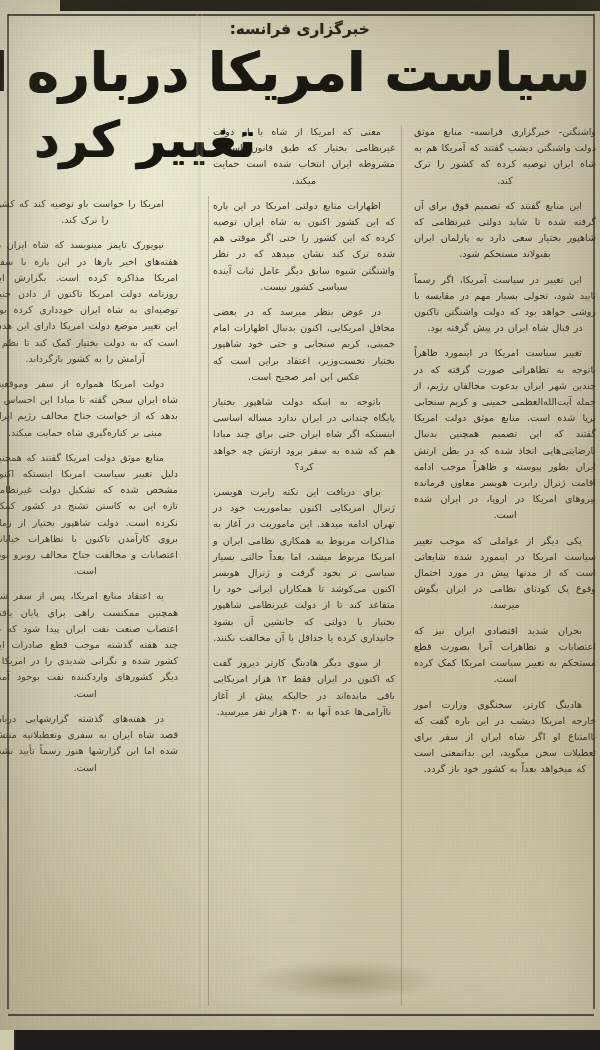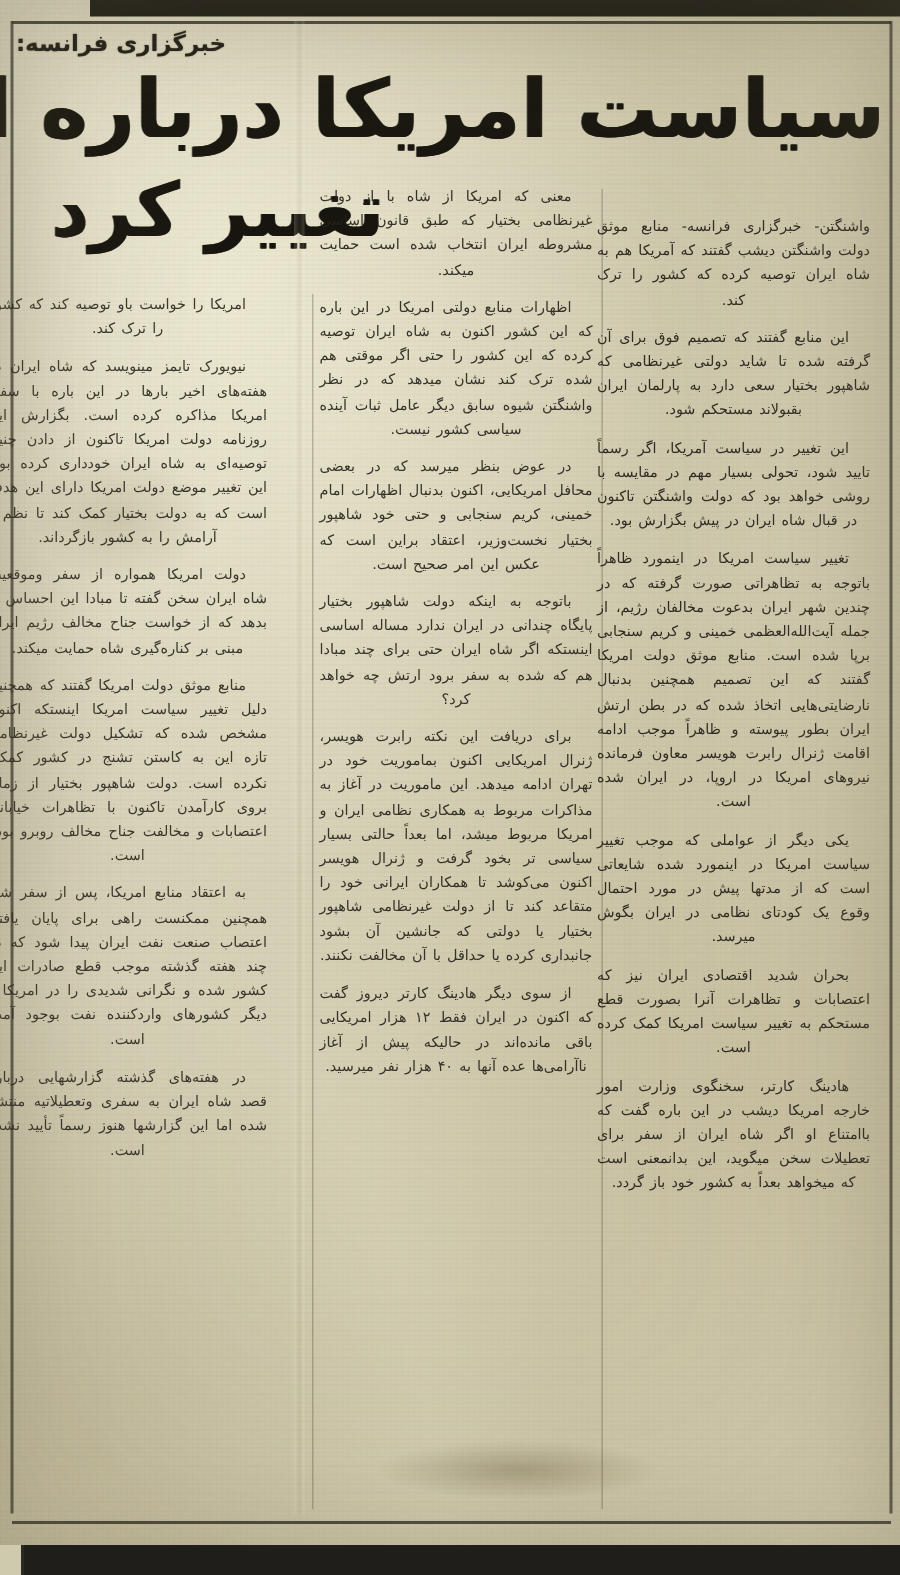--- a/index.html
+++ b/index.html
@@ -81,21 +81,21 @@
     position: absolute;
     left: 0; bottom: 0; width: 14px; height: 20px;
     background: #cfcaae;
     border-right: 2px solid #2a2823;
   }
 
   
   .kicker-row {
     position: absolute;
     top: 19px; left: 12px; right: 12px;
-    text-align: left;
+    text-align: center;
   }
   .kicker {
     display: inline-block;
     font-family: "DejaVu Sans", sans-serif;
     font-weight: 700;
     font-size: 15px;
     color: #201d17;
     letter-spacing: .5px;
     transform: scaleX(1.02);
     text-shadow: 0 0 1px rgba(40,36,26,.55);
@@ -134,21 +134,21 @@
   
   .columns {
     position: absolute;
     top: 0; left: 0; right: 0; bottom: 0;
   }
   .col {
     position: absolute;
     top: 124px;
     width: 182px;
   }
-  .col-right { right: 20px; margin-top: 20px; }
+  .col-right { right: 4px; }
   .col-mid   { right: 205px; }
   .col-left  { right: 422px; top: 196px; width: 186px; }
 
   .col-rule {
     position: absolute;
     top: 126px;
     width: 1px;
     height: 880px;
     background: rgba(60,55,38,.28);
   }
@@ -218,21 +218,21 @@
     <div class="headline-2">تغییر کرد</div>
   </div>
 
   <div class="col-rule col-rule-a"></div>
   <div class="col-rule col-rule-b"></div>
 
   <div class="columns">
     <div class="col col-right">
         <p class="para no-indent">واشنگتن- خبرگزاری فرانسه- منابع موثق دولت واشنگتن دیشب گفتند که آمریکا هم به شاه ایران توصیه کرده که کشور را ترک کند.</p>
         <p class="para">این منابع گفتند که تصمیم فوق برای آن گرفته شده تا شاید دولتی غیرنظامی که شاهپور بختیار سعی دارد به پارلمان ایران بقبولاند مستحکم شود.</p>
-        <p class="para">این تغییر در سیاست آمریکا، اگر رسماً تایید شود، تحولی بسیار مهم در مقایسه با روشی خواهد بود که دولت واشنگتن تاکنون در قبال شاه ایران در پیش بگزارش بود.</p>
+        <p class="para">این تغییر در سیاست آمریکا، اگر رسماً تایید شود، تحولی بسیار مهم در مقایسه با روشی خواهد بود که دولت واشنگتن تاکنون در قبال شاه ایران در پیش گرفته بود.</p>
         <p class="para">تغییر سیاست امریکا در اینمورد ظاهراً باتوجه به تظاهراتی صورت گرفته که در چندین شهر ایران بدعوت مخالفان رژیم، از جمله آیت‌الله‌العظمی خمینی و کریم سنجابی برپا شده است. منابع موثق دولت امریکا گفتند که این تصمیم همچنین بدنبال نارضایتی‌هایی اتخاذ شده که در بطن ارتش ایران بطور پیوسته و ظاهراً موجب ادامه اقامت ژنرال رابرت هویسر معاون فرمانده نیروهای امریکا در اروپا، در ایران شده است.</p>
         <p class="para">یکی دیگر از عواملی که موجب تغییر سیاست امریکا در اینمورد شده شایعاتی است که از مدتها پیش در مورد احتمال وقوع یک کودتای نظامی در ایران بگوش میرسد.</p>
         <p class="para">بحران شدید اقتصادی ایران نیز که اعتصابات و تظاهرات آنرا بصورت قطع مستحکم به تغییر سیاست امریکا کمک کرده است.</p>
         <p class="para">هادینگ کارتر، سخنگوی وزارت امور خارجه امریکا دیشب در این باره گفت که باامتناع او اگر شاه ایران از سفر برای تعطیلات سخن میگوید، این بدانمعنی است که میخواهد بعداً به کشور خود باز گردد.</p>
       </div>
     <div class="col col-mid">
         <p class="para">معنی که امریکا از شاه با از دولت غیرنظامی بختیار که طبق قانون اساسی مشروطه ایران انتخاب شده است حمایت میکند.</p>
         <p class="para">اظهارات منابع دولتی امریکا در این باره که این کشور اکنون به شاه ایران توصیه کرده که این کشور را حتی اگر موقتی هم شده ترک کند نشان میدهد که در نظر واشنگتن شیوه سابق دیگر عامل ثبات آینده سیاسی کشور نیست.</p>
         <p class="para">در عوض بنظر میرسد که در بعضی محافل امریکایی، اکنون بدنبال اظهارات امام خمینی، کریم سنجابی و حتی خود شاهپور بختیار نخست‌وزیر، اعتقاد براین است که عکس این امر صحیح است.</p>
         <p class="para">باتوجه به اینکه دولت شاهپور بختیار پایگاه چندانی در ایران ندارد مساله اساسی اینستکه اگر شاه ایران حتی برای چند مبادا هم که شده به سفر برود ارتش چه خواهد کرد؟</p>

